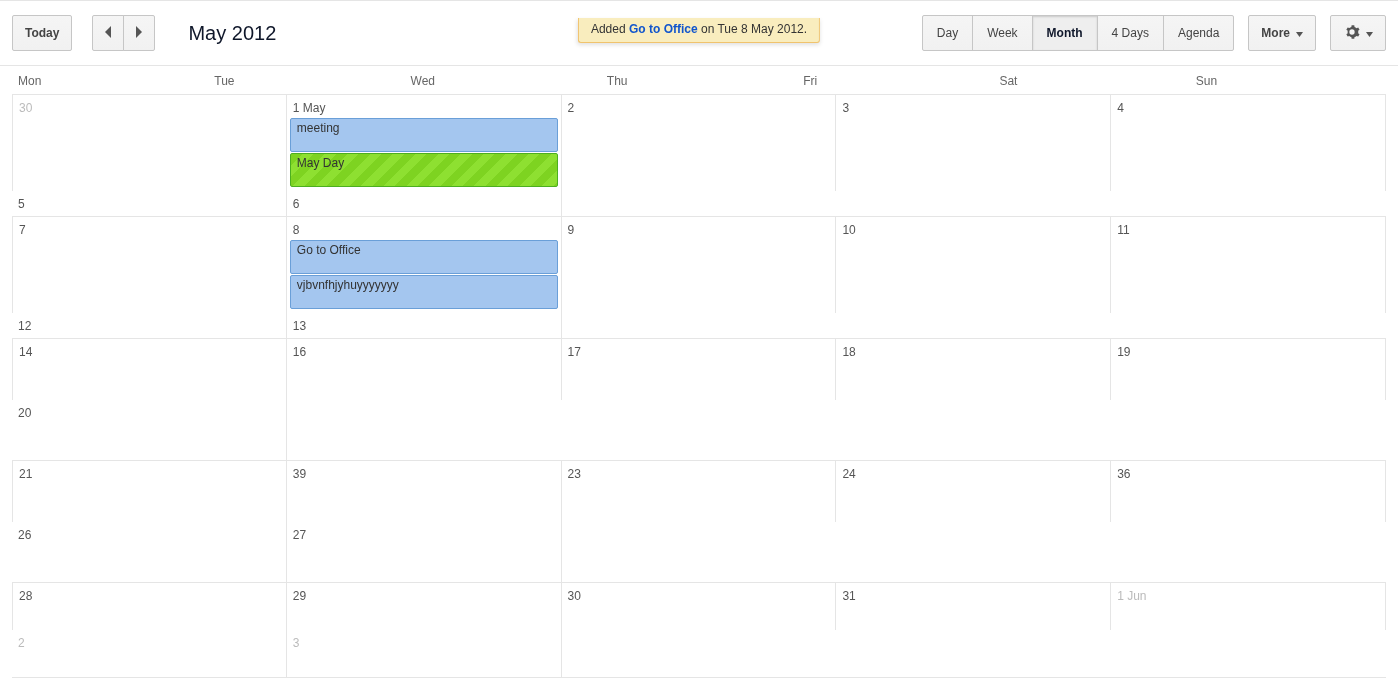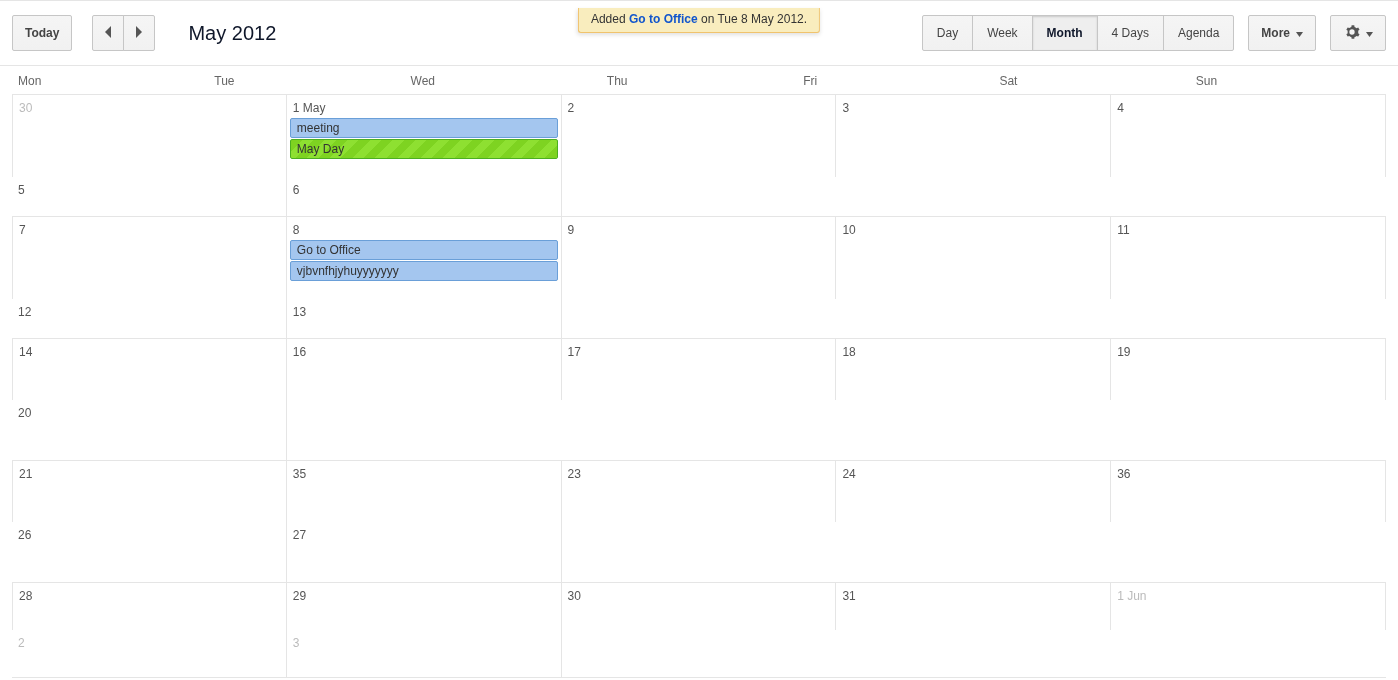--- a/index.html
+++ b/index.html
@@ -11,21 +11,21 @@
     background: #fff;
     width: 1398px;
   }
   .topbar-line {
     height: 1px;
     background: #e5e5e5;
   }
   
   .toast {
     position: absolute;
-    top: 8px;
+    top: 18px;
     left: 50%;
     transform: translateX(-50%);
     background: #f9edbe;
     border: 1px solid #f0c36d;
     border-top: none;
     border-radius: 0 0 3px 3px;
     padding: 4px 12px 6px 12px;
     font-size: 12px;
     color: #333;
     box-shadow: 0 2px 4px rgba(0,0,0,0.12);
@@ -115,21 +115,21 @@
   .datenum {
     font-size: 12px;
     color: #555;
     padding: 4px 0 2px 6px;
     cursor:pointer;
     width:fit-content;
   }
   .datenum.muted { color: #bbb; }
   .event {
     margin: 1px 3px 1px 3px;
-    height: 20px;
+    height: 34px;
     line-height: 18px;
     font-size: 12px;
     color: #333;
     padding-left: 6px;
     border-radius: 2px;
     border:1px solid;
     cursor:pointer;
     overflow:hidden; white-space:nowrap; text-overflow:clip;
   }
   .ev-blue  { background:#a4c6ef; border-color:#6a9fd8; }
@@ -290,21 +290,21 @@
         </div>
         <div class="cell">
           <div class="datenum">20</div>
         </div>
       </div>
       <div class="row">
         <div class="cell">
           <div class="datenum">21</div>
         </div>
         <div class="cell">
-          <div class="datenum">35</div>
+          <div class="datenum">39</div>
         </div>
         <div class="cell">
           <div class="datenum">23</div>
         </div>
         <div class="cell">
           <div class="datenum">24</div>
         </div>
         <div class="cell">
           <div class="datenum">36</div>
         </div>

